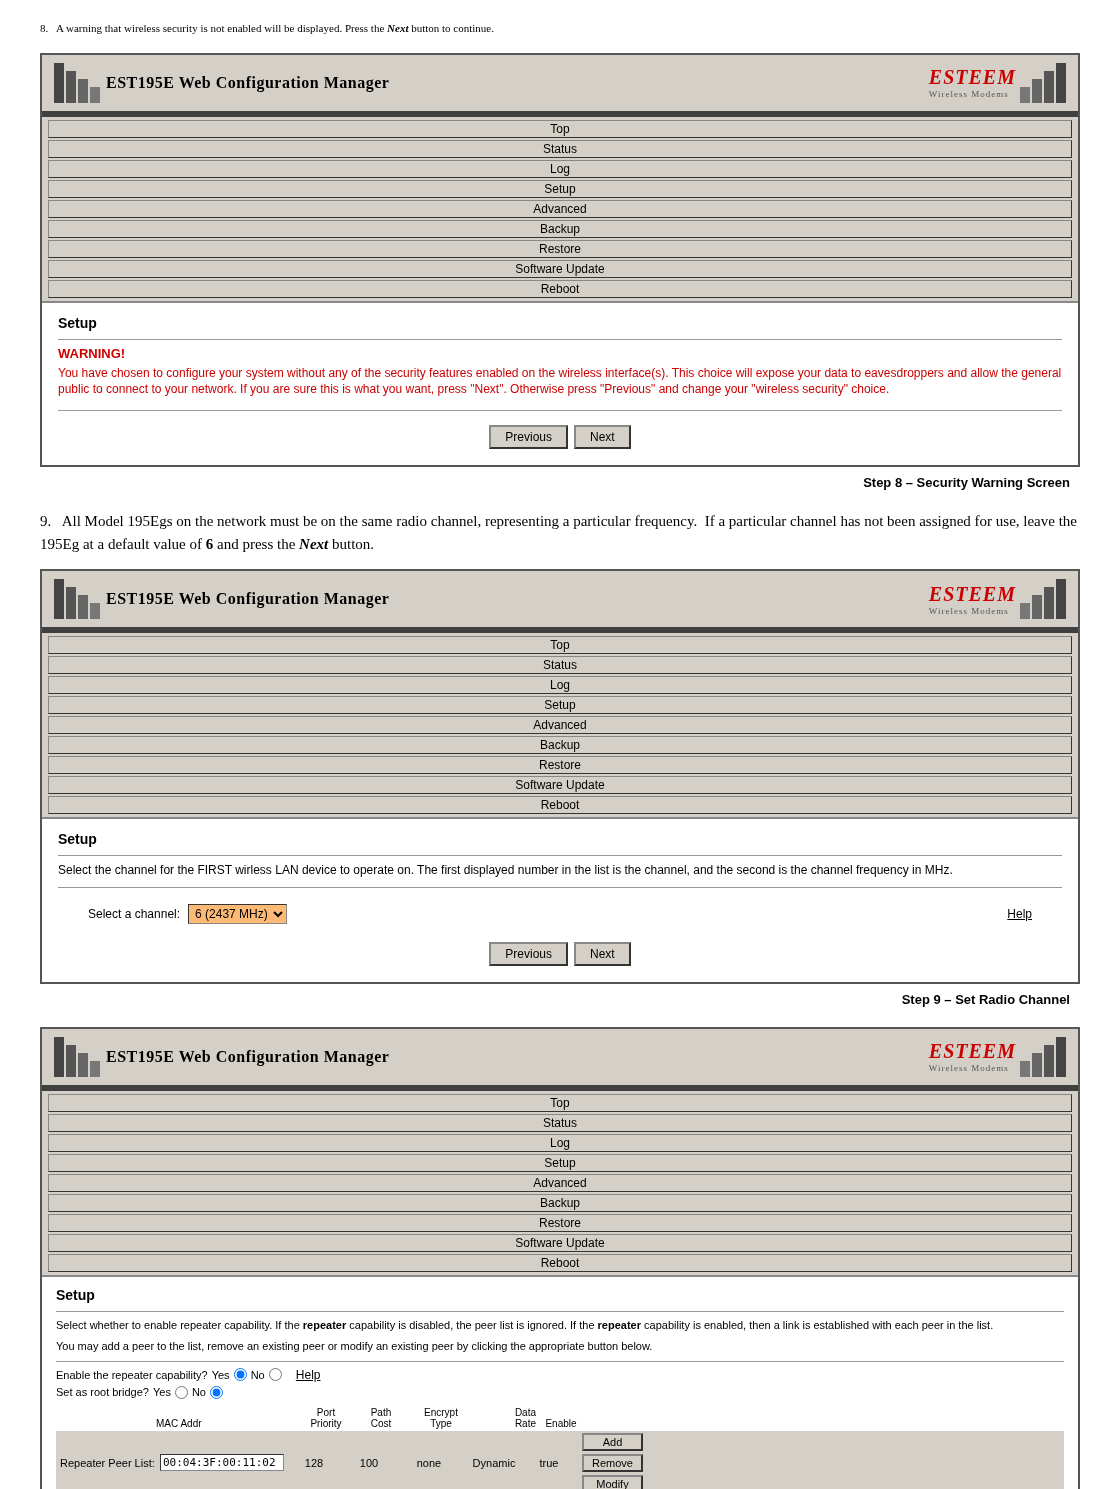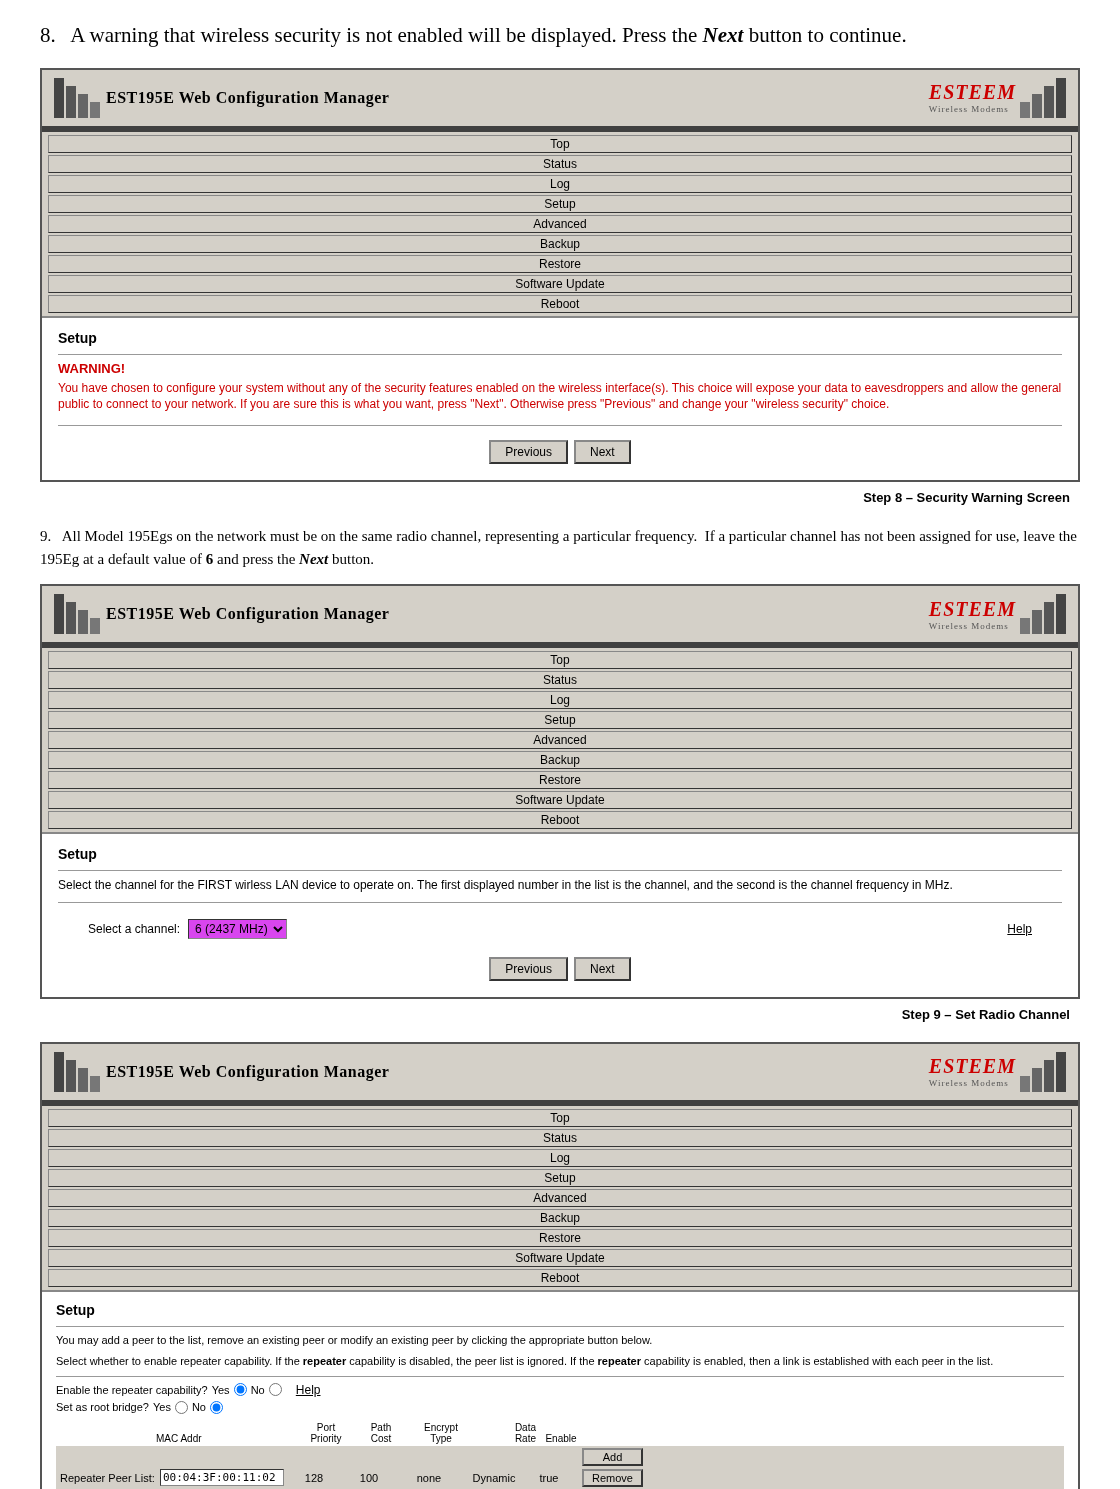--- a/index.html
+++ b/index.html
@@ -5,21 +5,21 @@
     * { box-sizing: border-box; margin: 0; padding: 0; }
     body {
       font-family: Times New Roman, serif;
       font-size: 15px;
       background: #fff;
       color: #000;
       padding: 20px 40px;
       width: 1120px;
     }
     .intro-text {
-      font-size: 21px;
+      font-size: 11px;
       margin-bottom: 16px;
       line-height: 1.5;
     }
     .intro-text em { font-style: italic; font-weight: bold; }
 
     .screenshot-box {
       border: 2px solid #555;
       margin-bottom: 8px;
       background: #d4d0c8;
     }
@@ -145,21 +145,21 @@
     .channel-left {
       display: flex;
       align-items: center;
       gap: 8px;
       font-size: 12px;
       font-family: Arial, sans-serif;
     }
     .channel-select {
       font-size: 12px;
       border: 1px inset #888;
-      background: #d946ef;
+      background: #fdba74;
       padding: 1px 2px;
     }
     .help-link {
       font-size: 12px;
       color: #000;
       text-decoration: underline;
       font-family: Arial, sans-serif;
     }
 
     .divider-line {
@@ -383,24 +383,24 @@
     <button class="nav-btn">Backup</button>
     <button class="nav-btn">Restore</button>
     <button class="nav-btn">Software Update</button>
     <button class="nav-btn">Reboot</button>
   </div>
 
   <div class="repeater-content">
     <div class="setup-title">Setup</div>
     <hr class="divider-line">
 
-    <div class="repeater-text">You may add a peer to the list, remove an existing peer or modify an existing peer by clicking the appropriate button below.</div>
     <div class="repeater-text">
       Select whether to enable repeater capability. If the <b>repeater</b> capability is disabled, the peer list is ignored. If the <b>repeater</b> capability is enabled, then a link is established with each peer in the list.
     </div>
+    <div class="repeater-text">You may add a peer to the list, remove an existing peer or modify an existing peer by clicking the appropriate button below.</div>
 
     <hr class="divider-line">
 
     <div class="repeater-radio-row">
       <span>Enable the repeater capability?</span>
       <span>Yes</span>
       <input type="radio" name="repeater" value="yes" checked="" style="">
       <span>No</span>
       <input type="radio" name="repeater" value="no" style="">
       &nbsp;&nbsp;

